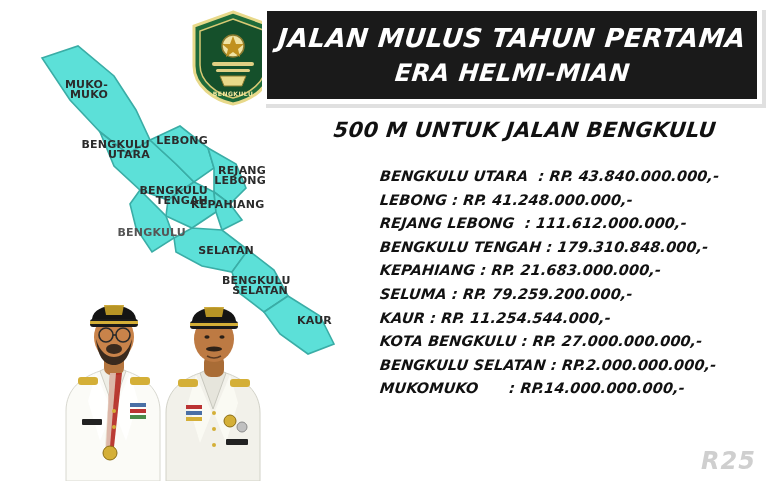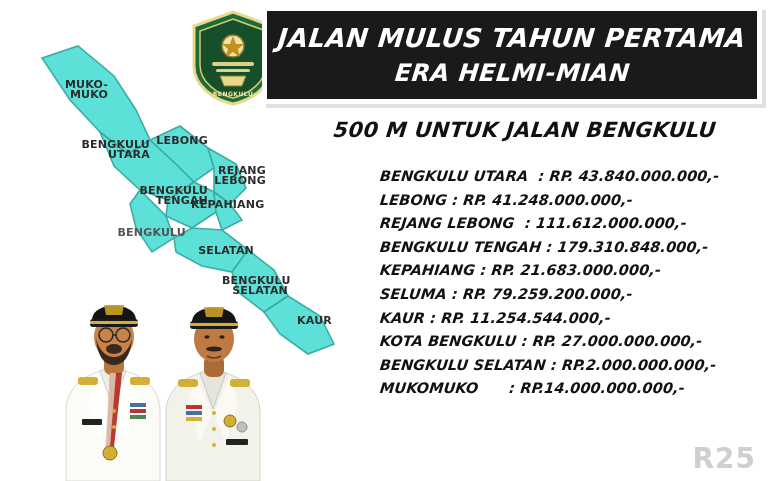--- a/index.html
+++ b/index.html
@@ -142,22 +142,23 @@
   }
 
   
   #watermark {
     position: absolute;
     right: 14px;
     bottom: 6px;
     color: #cfcfcf;
     font-family: "DejaVu Sans", sans-serif;
     font-weight: bold;
-    font-size: 28px;
+    font-size: 24px;
     letter-spacing: 1px;
+    font-style: italic;
   }
 
   
   #officials {
     position: absolute;
     left: 48px;
     bottom: 0;
     width: 240px;
     height: 220px;
   }

